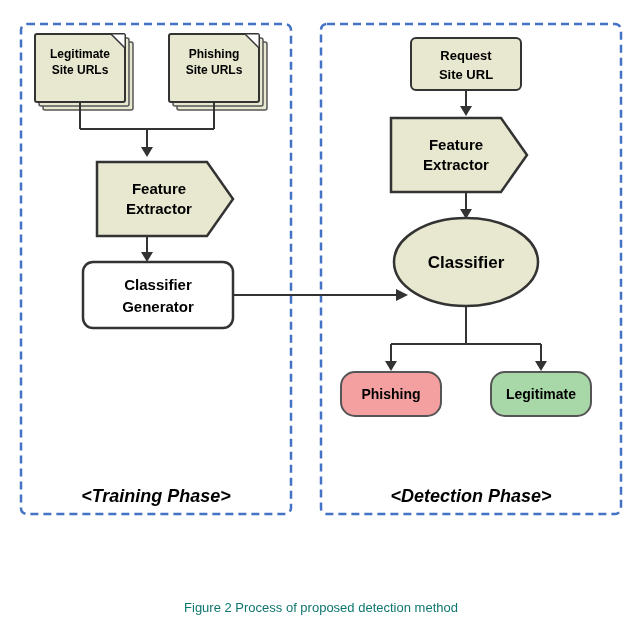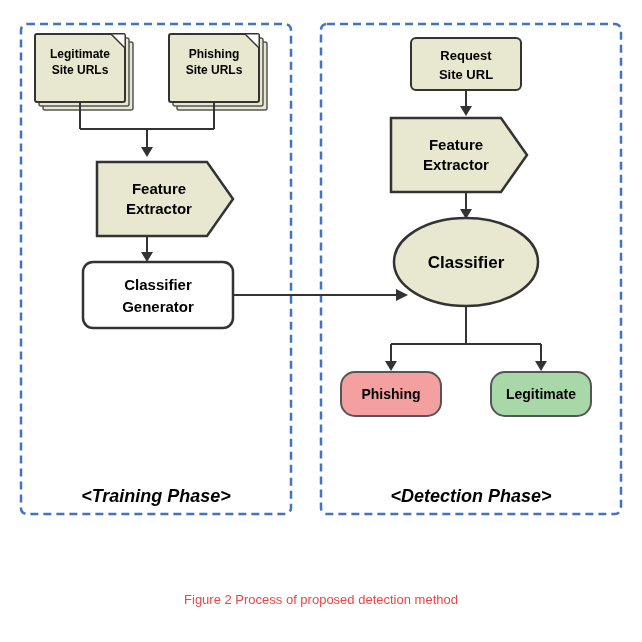--- a/index.html
+++ b/index.html
@@ -100,13 +100,13 @@
     <rect x="330" y="358" width="100" height="44" rx="14" ry="14" fill="#F4A0A0" stroke="#555" stroke-width="2"></rect>
     <text x="380" y="385" text-anchor="middle" font-weight="bold" font-size="14" fill="#000" font-family="Arial">Phishing</text>
 
     <rect x="480" y="358" width="100" height="44" rx="14" ry="14" fill="#A8D8A8" stroke="#555" stroke-width="2"></rect>
     <text x="530" y="385" text-anchor="middle" font-weight="bold" font-size="14" fill="#000" font-family="Arial">Legitimate</text>
 
     <text x="460" y="488" text-anchor="middle" font-weight="bold" font-style="italic" font-size="18" fill="#000" font-family="Arial">&lt;Detection Phase&gt;</text>
   </svg>
 </div>
 
-<div style="margin-top:4px; font-size:13px; color:#ef4444; text-align:left;">Figure 2    Process of proposed detection method</div>
+<div style="margin-top:12px; font-size:13px; color:#0f766e; text-align:left;">Figure 2    Process of proposed detection method</div>
 
 </body></html>

